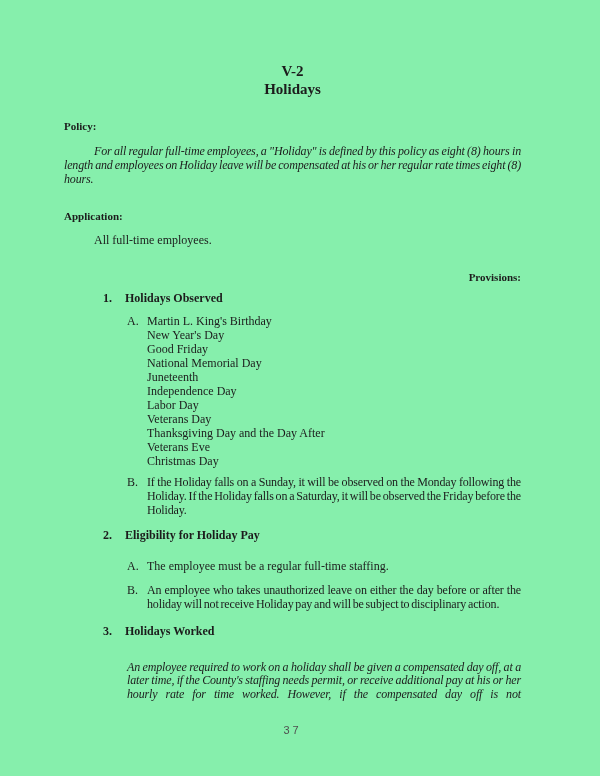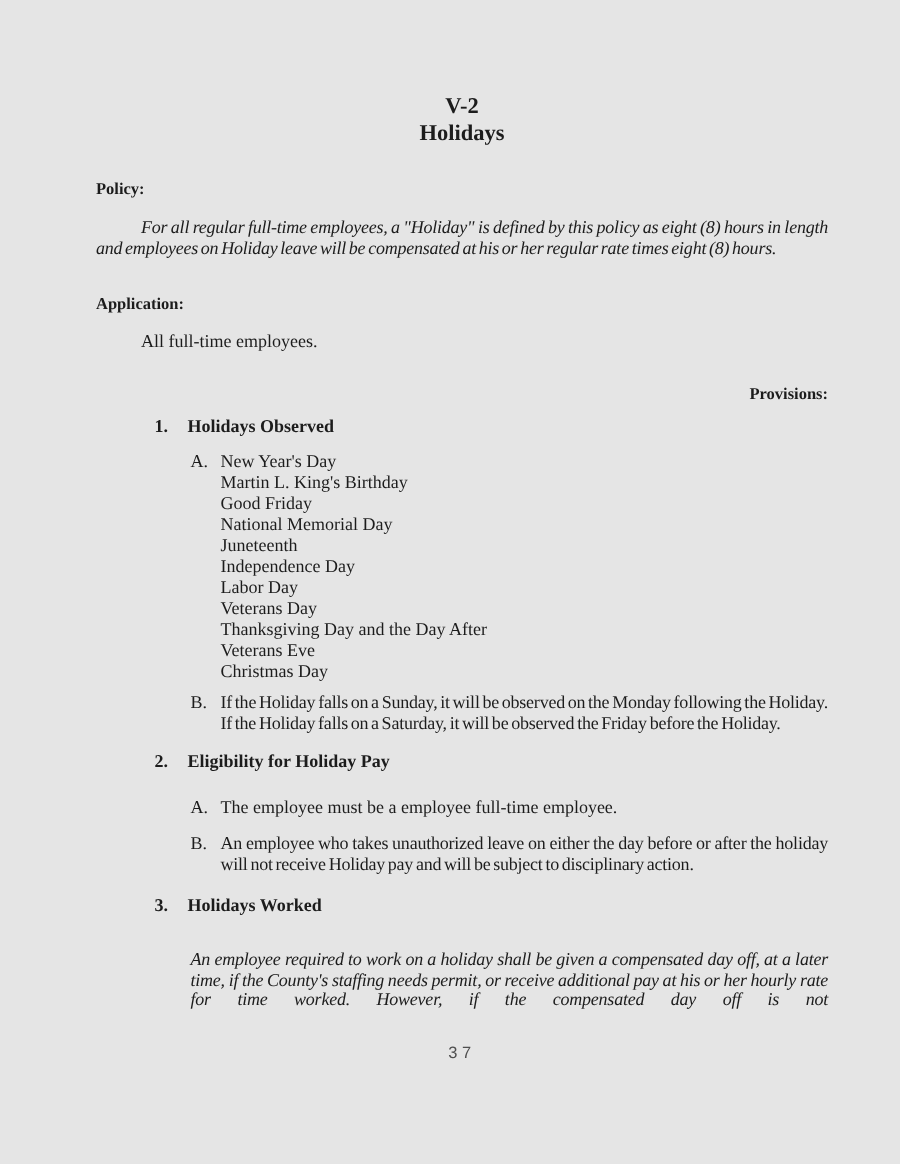--- a/index.html
+++ b/index.html
@@ -4,22 +4,22 @@
 <style>
   html, body {
     margin: 0;
     padding: 0;
     background: #ffffff;
   }
   .page {
     box-sizing: border-box;
     width: 600px;
     height: 776px;
-    background: #e5e5e5;
-    padding: 62px 48px 0 64px;
+    background: #86efac;
+    padding: 62px 79px 0 64px;
     font-family: "Liberation Serif", "DejaVu Serif", serif;
     font-size: 12px;
     line-height: 13.8px;
     color: #1c1c1c;
     overflow: hidden;
   }
   .title-block {
     text-align: center;
     font-weight: bold;
     font-size: 15px;
@@ -109,22 +109,22 @@
   <p class="heading heading-provisions">Provisions:</p>
 
   <div>
     <div class="prov-title prov-title-1">
       <span class="prov-num">1.</span>
       <span>Holidays Observed</span>
     </div>
     <div class="sub sub-1a">
       <span class="sub-letter">A.</span>
       <div class="sub-body">
+        <div>Martin L. King's Birthday</div>
         <div>New Year's Day</div>
-        <div>Martin L. King's Birthday</div>
         <div>Good Friday</div>
         <div>National Memorial Day</div>
         <div>Juneteenth</div>
         <div>Independence Day</div>
         <div>Labor Day</div>
         <div>Veterans Day</div>
         <div>Thanksgiving Day and the Day After</div>
         <div>Veterans Eve</div>
         <div>Christmas Day</div>
       </div>
@@ -135,21 +135,21 @@
     </div>
   </div>
 
   <div>
     <div class="prov-title prov-title-2">
       <span class="prov-num">2.</span>
       <span>Eligibility for Holiday Pay</span>
     </div>
     <div class="sub sub-2a">
       <span class="sub-letter">A.</span>
-      <div class="sub-body">The employee must be a employee full-time employee.</div>
+      <div class="sub-body">The employee must be a regular full-time staffing.</div>
     </div>
     <div class="sub sub-2b">
       <span class="sub-letter">B.</span>
       <div class="sub-body just">An employee who takes unauthorized leave on either the day before or after the holiday will not receive Holiday pay and will be subject to disciplinary action.</div>
     </div>
   </div>
 
   <div>
     <div class="prov-title prov-title-3">
       <span class="prov-num">3.</span>

